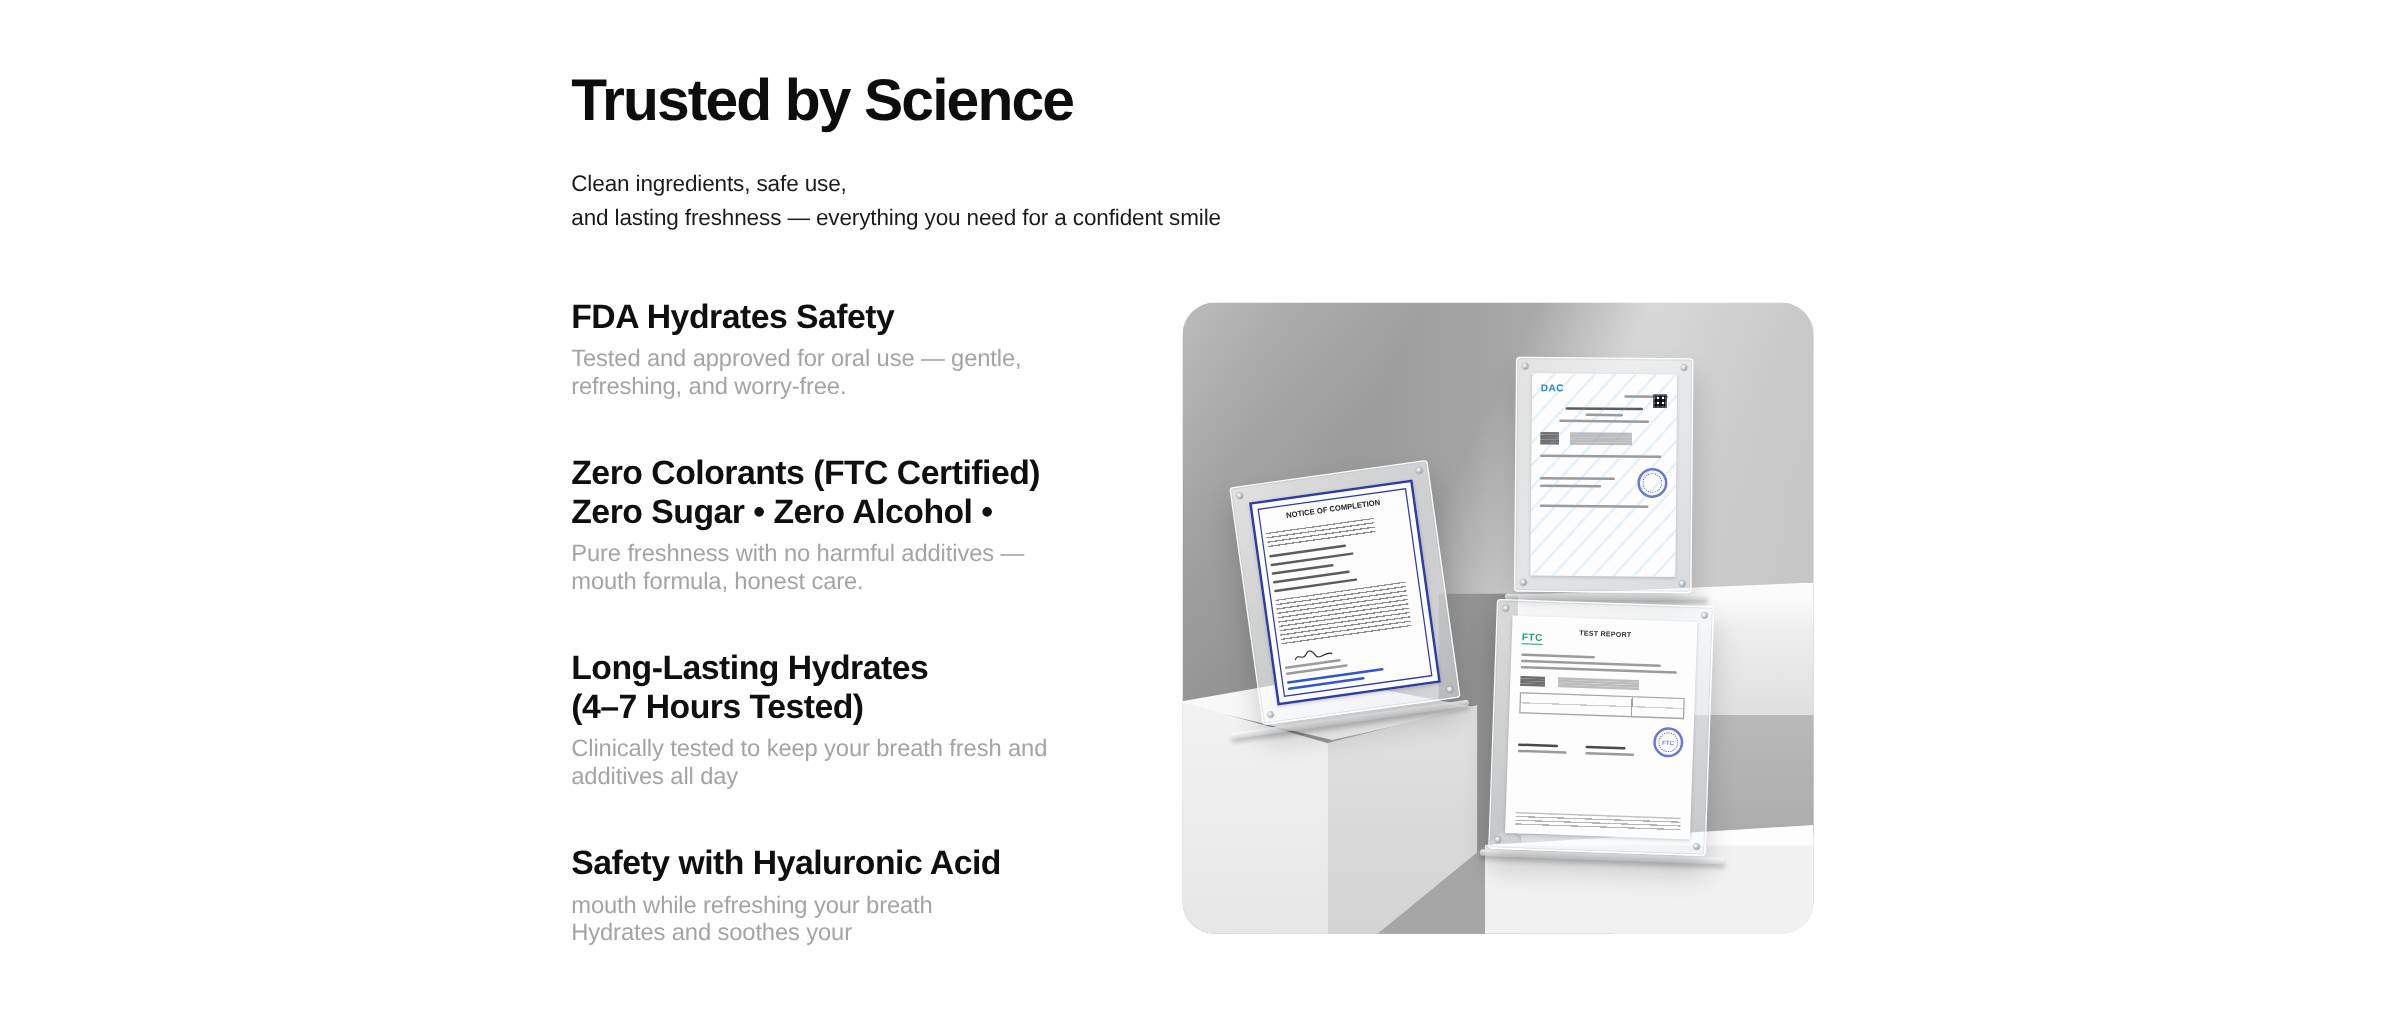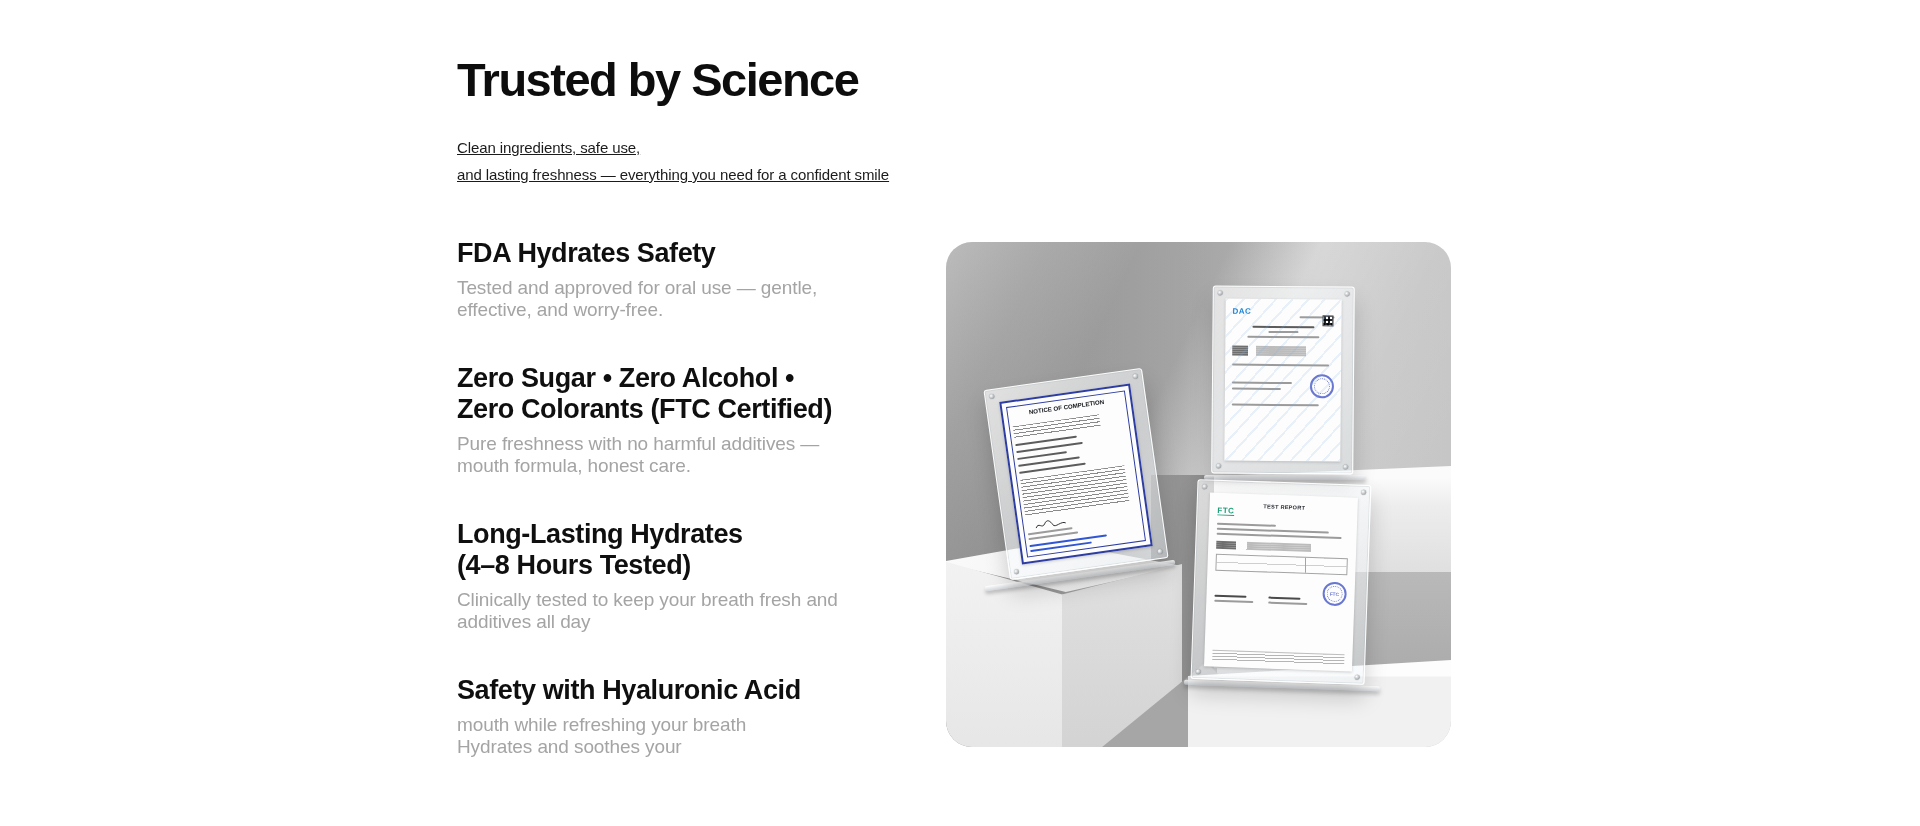--- a/index.html
+++ b/index.html
@@ -3,21 +3,21 @@
 <meta charset="utf-8">
 <style>
   * { margin:0; padding:0; box-sizing:border-box; }
   html,body { background:#ffffff; }
   body { font-family:"Liberation Sans", sans-serif; width:1920px; height:826px; overflow:hidden; }
   .page { position:relative; width:1920px; height:826px; background:#ffffff; }
 
   
   .text-col { position:absolute; left:457px; top:54px; width:640px; }
   .hero-title { font-size:47px; font-weight:700; color:#0d0d0d; letter-spacing:-1.5px; line-height:52px; }
-  .hero-sub { margin-top:28px; font-size:15px; line-height:27px; color:#1b1b1b; letter-spacing:-0.1px;text-decoration:underline; }
+  .hero-sub { margin-top:28px; font-size:18px; line-height:27px; color:#1b1b1b; letter-spacing:-0.1px; }
   .features { margin-top:50px; }
   .feature { margin-top:42px; }
   .feature:first-child { margin-top:0; }
   .f-title { font-size:27px; font-weight:700; color:#0f0f0f; letter-spacing:-0.4px; line-height:31px; }
   .f-desc { margin-top:8px; font-size:19px; line-height:22px; color:#a4a4a4; letter-spacing:-0.1px; }
 
   
   .photo { position:absolute; left:946px; top:242px; width:505px; height:505px; border-radius:26px; overflow:hidden; }
   .wall { position:absolute; inset:0;
     background:linear-gradient(to right,#9f9f9f 0%,#b5b5b5 45%,#cacaca 75%,#c6c6c6 100%); }
@@ -124,39 +124,39 @@
     </div>
 
     <div class="features">
 
       <div class="feature">
         <div class="f-title">
           <div>FDA Hydrates Safety</div>
         </div>
         <div class="f-desc">
           <div>Tested and approved for oral use — gentle,</div>
-          <div>effective, and worry-free.</div>
-        </div>
-      </div>
-
-      <div class="feature">
-        <div class="f-title">
+          <div>refreshing, and worry-free.</div>
+        </div>
+      </div>
+
+      <div class="feature">
+        <div class="f-title">
+          <div>Zero Colorants (FTC Certified)</div>
           <div>Zero Sugar • Zero Alcohol •</div>
-          <div>Zero Colorants (FTC Certified)</div>
         </div>
         <div class="f-desc">
           <div>Pure freshness with no harmful additives —</div>
           <div>mouth formula, honest care.</div>
         </div>
       </div>
 
       <div class="feature">
         <div class="f-title">
           <div>Long-Lasting Hydrates</div>
-          <div>(4–8 Hours Tested)</div>
+          <div>(4–7 Hours Tested)</div>
         </div>
         <div class="f-desc">
           <div>Clinically tested to keep your breath fresh and</div>
           <div>additives all day</div>
         </div>
       </div>
 
       <div class="feature">
         <div class="f-title">
           <div>Safety with Hyaluronic Acid</div>

